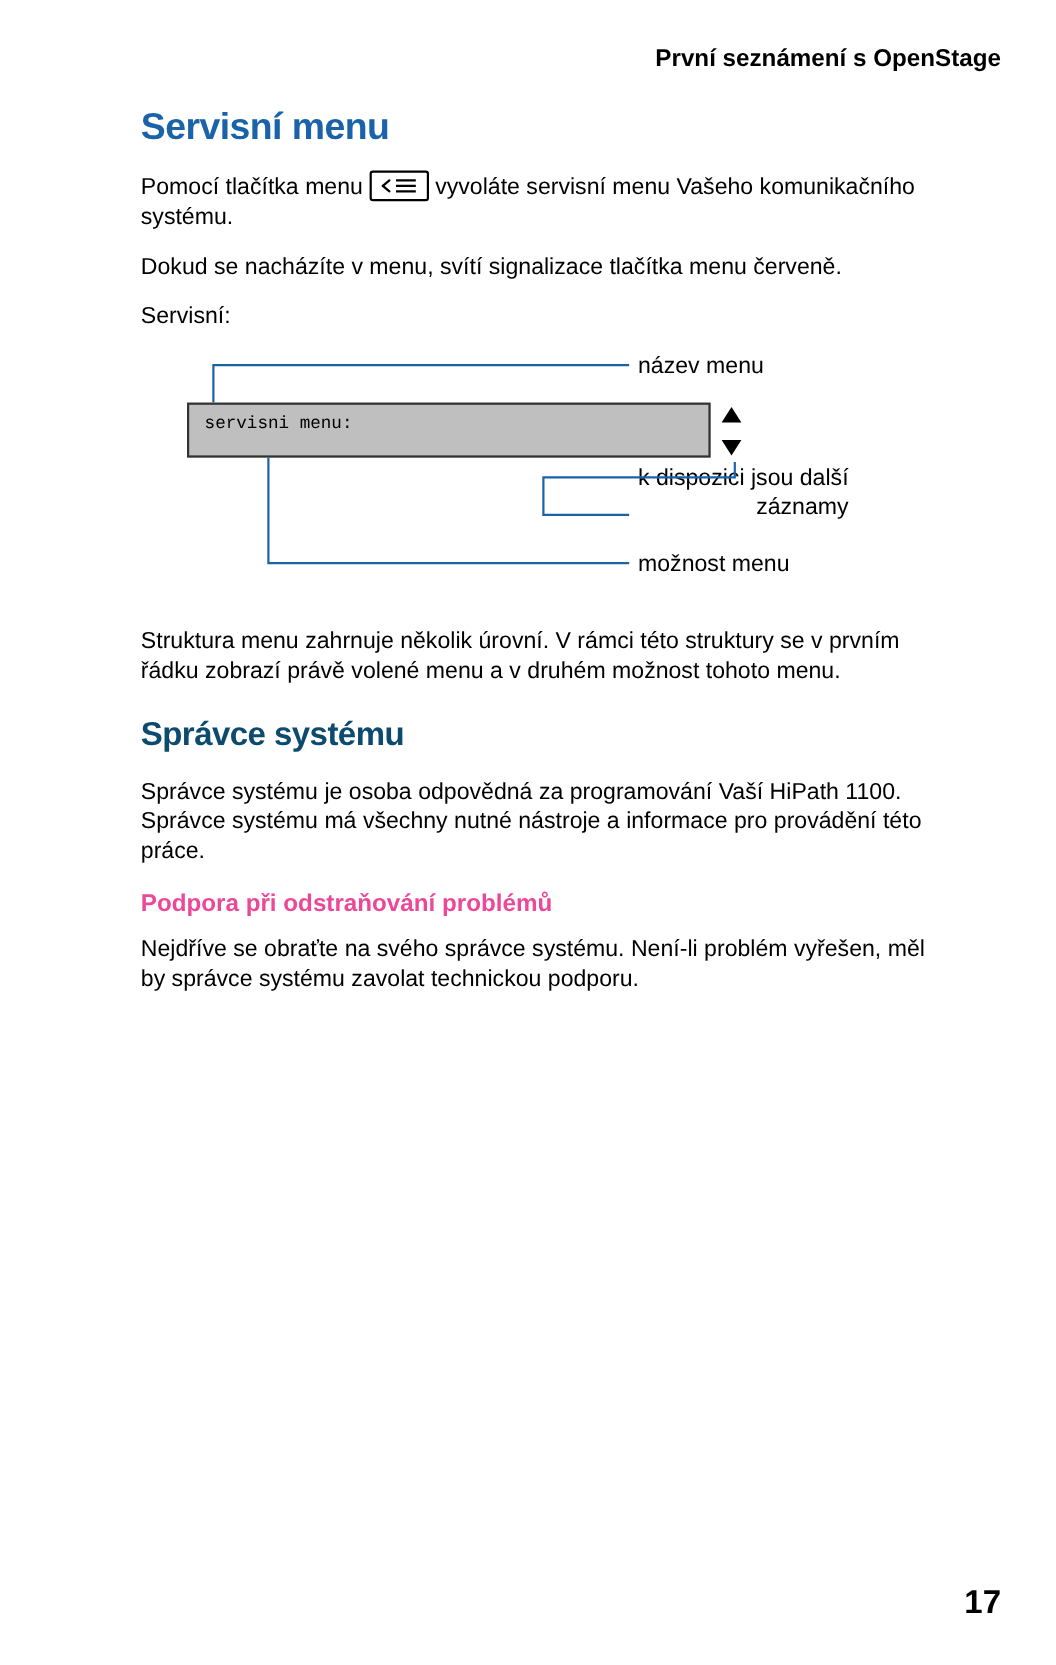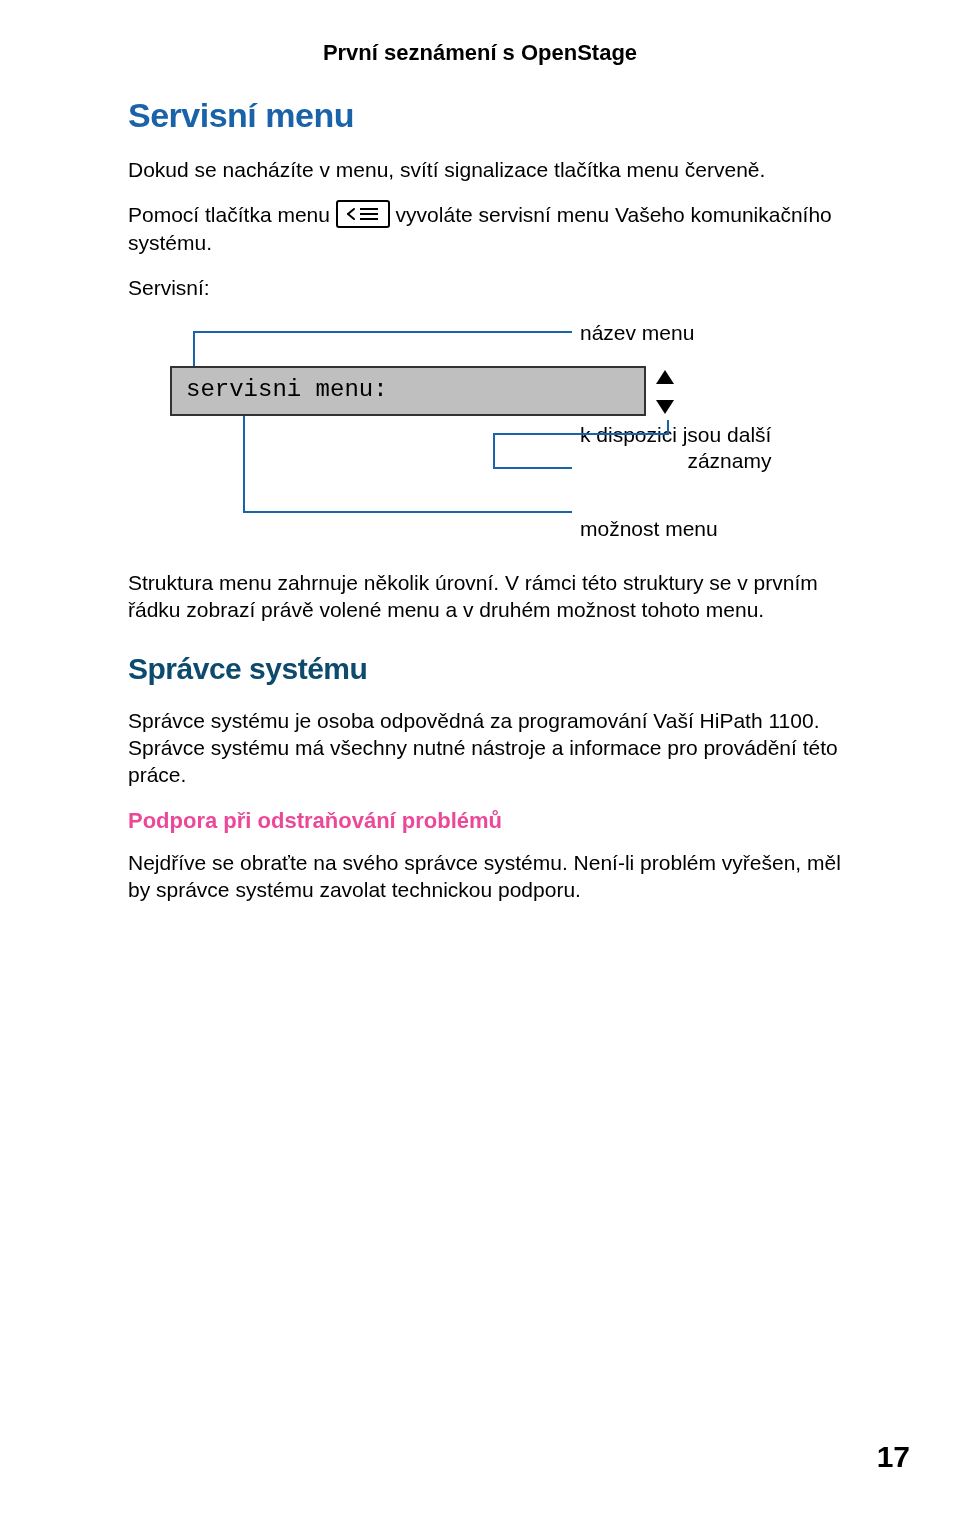--- a/index.html
+++ b/index.html
@@ -11,21 +11,21 @@
     color: #000;
     position: relative;
   }
   .page {
     position: relative;
     width: 100%;
     height: 100%;
     padding: 40px 50px 0 50px;
   }
   .header-title {
-    text-align: center;
+    text-align: right;
     font-weight: bold;
     font-size: 22px;
     margin-bottom: 30px;
   }
   .content {
     margin-left: 78px;
     width: 720px;
   }
   .h1 {
     color: #1a63a8;
@@ -89,21 +89,21 @@
     width: 476px;
     height: 50px;
     background: #bfbfbf;
     border: 2px solid #333;
   }
   .menu-box .mlabel {
     position: absolute;
     left: 14px;
     top: 8px;
     font-family: "Courier New", monospace;
-    font-size: 24px;
+    font-size: 16px;
   }
   .scroll-arrows {
     position: absolute;
     left: 528px;
     top: 44px;
     width: 26px;
     height: 56px;
   }
   .scroll-arrows svg { display:block; }
 
@@ -118,35 +118,35 @@
 </head>
 <body>
 
 <div class="page">
   <div class="header-title">První seznámení s OpenStage</div>
 
   <div class="content">
 
     <div class="h1">Servisní menu</div>
 
-    <p class="body">Dokud se nacházíte v menu, svítí signalizace tlačítka menu červeně.</p>
-
     <p class="body">
       <span>Pomocí tlačítka menu </span>
       <span class="btn-icon">
         <svg width="34" height="18" viewBox="0 0 34 18">
           <polyline points="2,9 8,4" stroke="#000" stroke-width="2" fill="none" stroke-linecap="round"></polyline>
           <polyline points="2,9 8,14" stroke="#000" stroke-width="2" fill="none" stroke-linecap="round"></polyline>
           <line x1="14" y1="4" x2="32" y2="4" stroke="#000" stroke-width="2"></line>
           <line x1="14" y1="9" x2="32" y2="9" stroke="#000" stroke-width="2"></line>
           <line x1="14" y1="14" x2="32" y2="14" stroke="#000" stroke-width="2"></line>
         </svg>
       </span>
       <span> vyvoláte servisní menu Vašeho komunikačního systému.</span>
     </p>
+
+    <p class="body">Dokud se nacházíte v menu, svítí signalizace tlačítka menu červeně.</p>
 
     <p class="body">Servisní:</p>
 
     <div class="diagram">
 
       <div class="dlabel" style="left:456px; top:0;">název menu</div>
 
       <div class="menu-box">
         <div class="mlabel">servisni menu:</div>
       </div>
@@ -156,21 +156,21 @@
           <polygon points="13,6 4,20 22,20" fill="#000"></polygon>
           <polygon points="13,50 4,36 22,36" fill="#000"></polygon>
         </svg>
       </div>
 
       <div class="dlabel" style="left:456px; top:102px;">
         <span>k dispozici jsou další</span><br>
         <span>záznamy</span>
       </div>
 
-      <div class="dlabel" style="left:456px; top:196px;">možnost menu</div>
+      <div class="dlabel" style="left:456px; top:180px;">možnost menu</div>
 
       <svg width="700" height="240" style="position:absolute;left:0;top:0;pointer-events:none">
 
         <polyline points="70,46 70,12 448,12" stroke="#1a63a8" stroke-width="2" fill="none"></polyline>
 
         <polyline points="544,100 544,114 370,114 370,148 448,148" stroke="#1a63a8" stroke-width="2" fill="none"></polyline>
 
         <polyline points="120,96 120,192 448,192" stroke="#1a63a8" stroke-width="2" fill="none"></polyline>
       </svg>
     </div>

